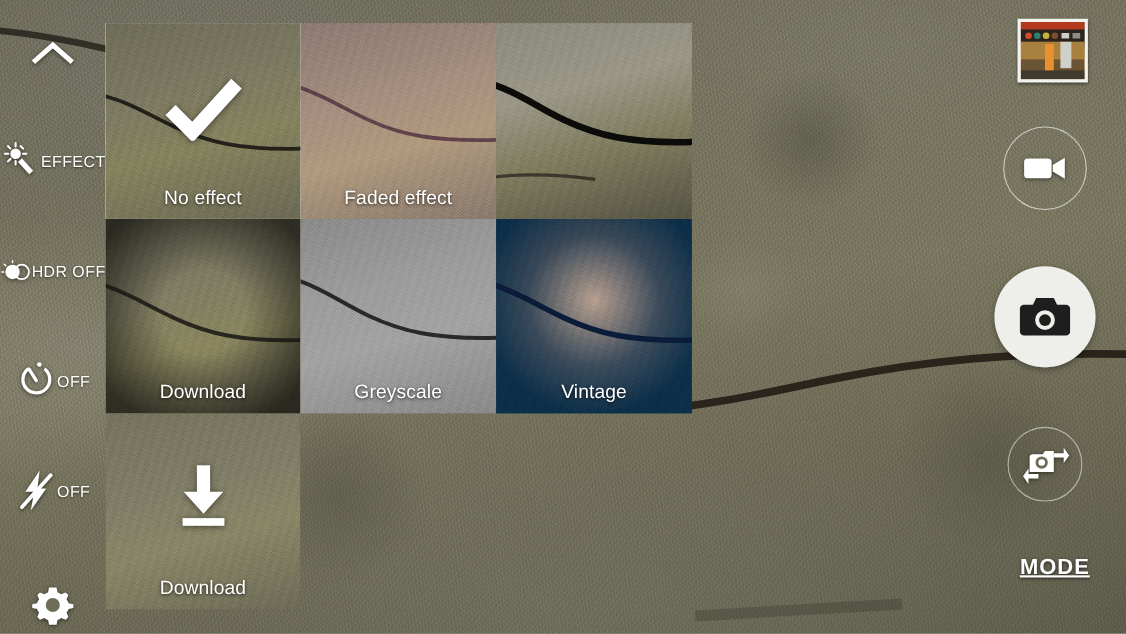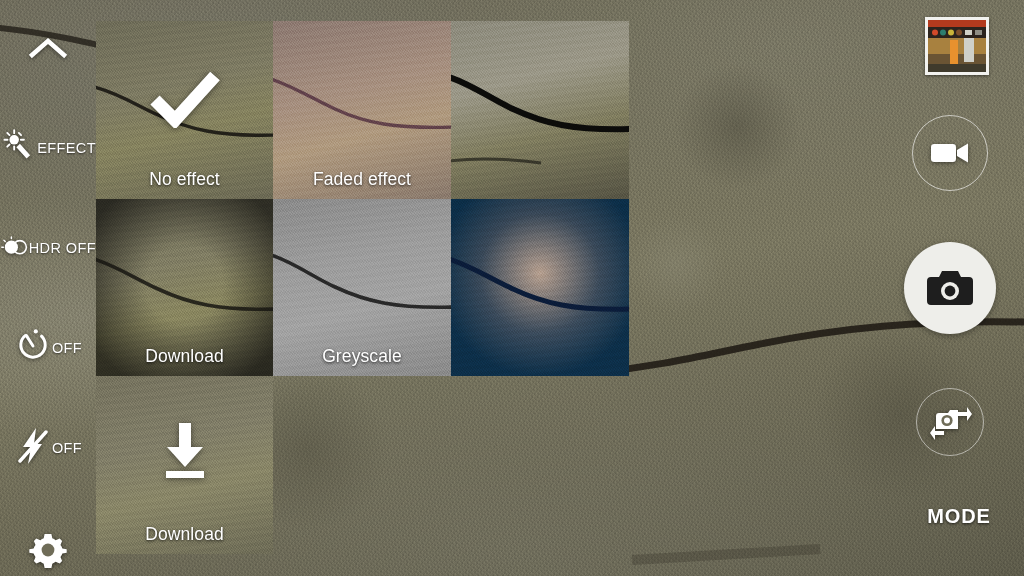--- a/index.html
+++ b/index.html
@@ -119,21 +119,21 @@
     background:linear-gradient(180deg,#8e3220 0%,#a63a22 9%,#2e2722 13%,#3a2f25 30%,#c98a3c 52%,#b5762e 70%,#6a5a3e 100%); }
   .rbtn{
     position:absolute; border-radius:50%; display:flex; align-items:center; justify-content:center; cursor:pointer;
   }
   #videobtn{ left:18px; top:115px; width:76px; height:76px; border:1.5px solid rgba(255,255,255,.62); }
   #capturebtn{ left:10px; top:242px; width:92px; height:92px; background:#eeeeea; box-shadow:0 2px 6px rgba(0,0,0,.35); }
   #switchbtn{ left:22px; top:388px; width:68px; height:68px; border:1.5px solid rgba(255,255,255,.52); }
   #modelabel{
     position:absolute; left:0; right:0; top:505px; text-align:center;
     color:#fff; font-size:20px; font-weight:bold; letter-spacing:.9px;
-    text-shadow:0 1px 3px rgba(0,0,0,.7); cursor:pointer; user-select:none;
+    text-shadow:0 1px 3px rgba(0,0,0,.7); cursor:pointer; user-select:none;text-decoration:underline;
   }
   .wico{ filter:drop-shadow(0 1px 2px rgba(0,0,0,.5)); }
 </style>
 </head>
 <body>
 
 <div id="viewfinder">
   <svg id="crack" viewBox="0 0 1024 576" preserveAspectRatio="none">
     <path d="M0,28 C60,34 110,48 170,62 C240,78 300,96 360,104" stroke="rgba(32,28,22,.78)" stroke-width="6" fill="none" stroke-linecap="round"></path>
     <path d="M600,372 C660,366 700,356 760,344 C840,328 920,320 1024,322" stroke="rgba(28,24,18,.85)" stroke-width="7" fill="none" stroke-linecap="round"></path>
@@ -269,20 +269,21 @@
 
 
   <div class="cell">
     <div class="thumb">
       <div class="sw sw-vintage">
         <svg width="180" height="180" viewBox="0 0 180 180">
             <path d="M-2,60 C22,68 40,80 62,90 C92,104 122,112 182,110" stroke="#0b1c3a" stroke-width="5" fill="none"></path>
           </svg>
       </div>
     </div>
+    <div class="cellname">Vintage</div>
   </div>
 
 
   <div class="cell">
     <div class="thumb">
       <div class="sw sw-dl"></div>
     </div>
     <svg class="dlicon" width="56" height="60" viewBox="0 0 56 60">
       <rect x="22" y="2" width="12" height="26" fill="#fff"></rect>
       <path d="M10,26 L46,26 L28,46 Z" fill="#fff"></path>

